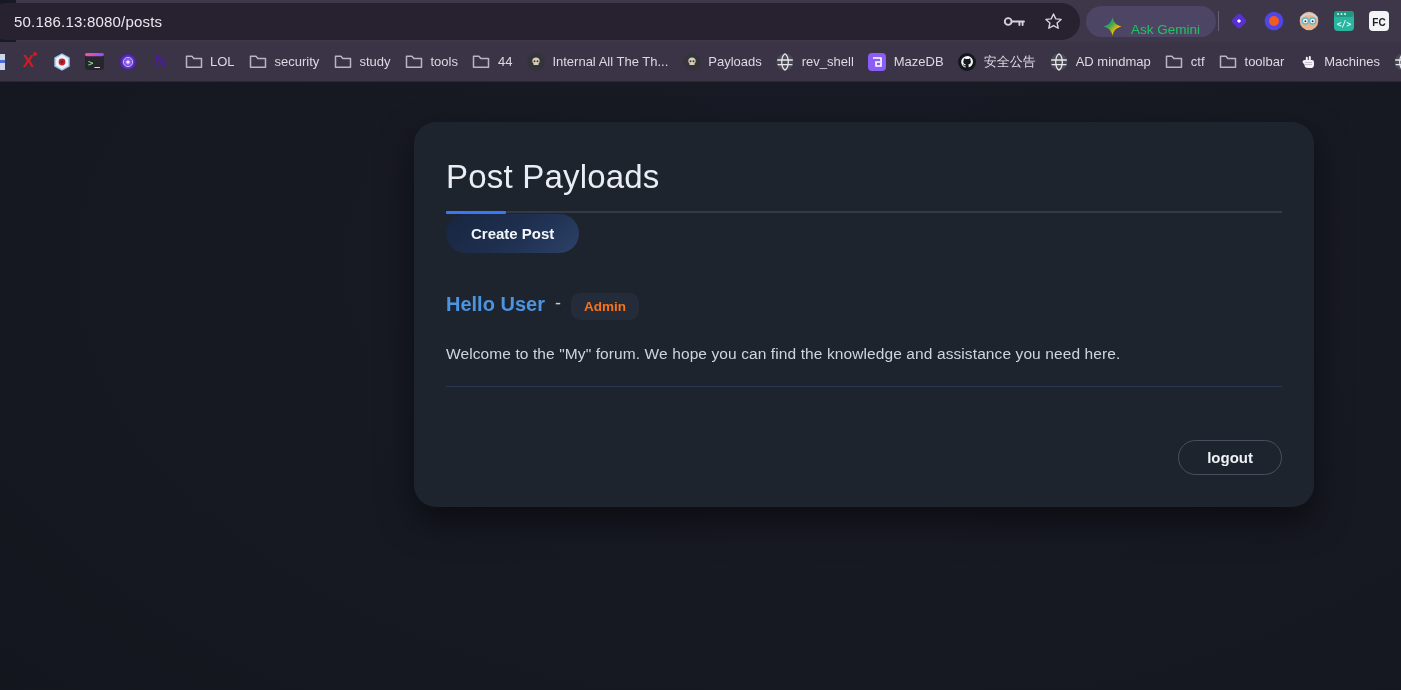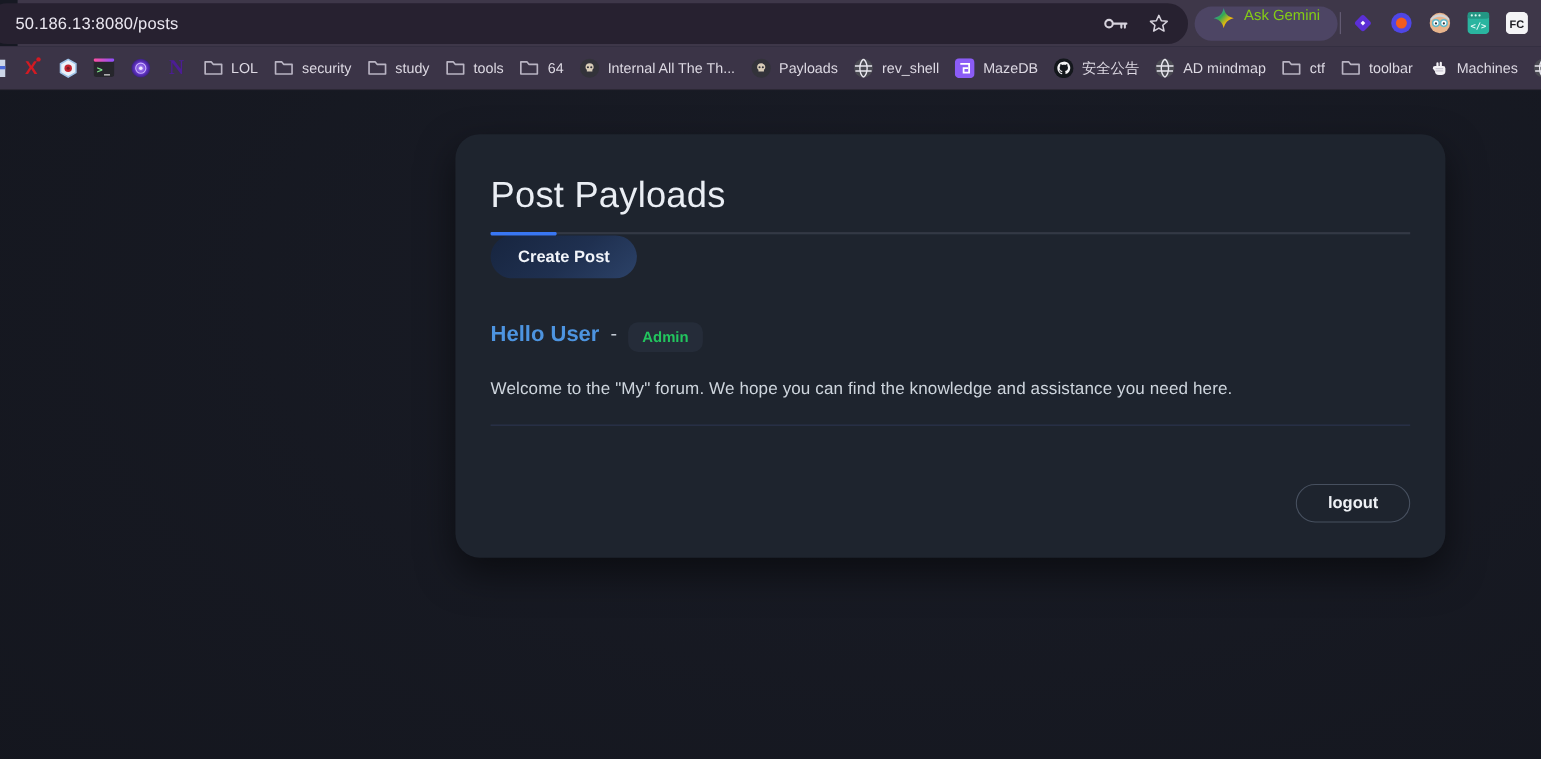--- a/index.html
+++ b/index.html
@@ -9,22 +9,22 @@
   .browser { position:relative; width:1401px; height:690px; overflow:hidden; background:#171923; }
 
   
   .toolbar { position:absolute; top:0; left:16px; width:100%; height:42px; background:#3e3749; }
   .omnibox { position:absolute; left:-28px; top:3px; width:1092px; height:37px;
              background:#272130; border-radius:19px; display:flex; align-items:center;
              padding:0 16px 0 26px; }
   .url-text { color:#eae7f0; font-size:15px; letter-spacing:.2px; white-space:nowrap; }
   .omni-icons { margin-left:auto; display:flex; align-items:center; gap:17px; }
   .gemini-pill { position:absolute; left:1070px; top:6px; height:31px; border:none;
-                 border-radius:16px; background:#4d4564; color:#84cc16; font-size:13.5px;
-                 display:flex; align-items:flex-start; gap:8px; padding:0 16px; cursor:pointer;
+                 border-radius:16px; background:#4d4564; color:#22c55e; font-size:13.5px;
+                 display:flex; align-items:flex-end; gap:8px; padding:0 16px; cursor:pointer;
                  font-family:inherit; }
   .toolbar-sep { position:absolute; left:1202px; top:11px; width:1px; height:20px; background:#675f77; }
   .extensions { position:absolute; left:1213px; top:5px; height:32px; display:flex; align-items:center; gap:15px; }
   .ext-ic { display:flex; align-items:center; justify-content:center; width:20px; height:20px; cursor:pointer; flex:0 0 auto; }
   .ext-ic.cut { width:8px; overflow:hidden; }
 
   
   .bookmarks-bar { position:absolute; top:42px; left:0; width:100%; height:40px; background:#3b3447;
                    display:flex; align-items:center; gap:14px; overflow:hidden;
                    border-bottom:1px solid #2c2734; }
@@ -46,21 +46,21 @@
   .title-rule { position:relative; margin-top:15px; height:3px; }
   .title-rule .grey { position:absolute; left:0; right:0; top:0; height:2px; background:#333945; }
   .title-rule .blue { position:absolute; left:0; top:0; width:60px; height:3px; background:#3977f3; border-radius:1px; }
   .create-post { display:inline-block; border:none; cursor:pointer;
                  padding:11px 25px; border-radius:21px; color:#f2f5fa; font-weight:700;
                  font-size:15px; font-family:inherit;
                  background:linear-gradient(140deg,#17253f 0%,#1f3050 55%,#2c4268 100%); }
   .post-head { margin-top:40px; display:flex; align-items:flex-start; gap:10px; }
   .author { color:#4d94e0; font-size:20px; font-weight:700; text-decoration:none; cursor:pointer; }
   .dash { color:#c3cad4; font-size:18px; }
-  .badge { background:#252c39; color:#22c55e; font-weight:700; font-size:13.5px;
+  .badge { background:#252c39; color:#f97316; font-weight:700; font-size:13.5px;
            padding:6px 13px; border-radius:9px; }
   .post-body { margin-top:25px; color:#ced5dd; font-size:15.5px; letter-spacing:.1px; }
   .post-divider { margin-top:23px; border-top:1px solid #2c3650; }
   .logout { position:absolute; right:32px; bottom:32px; padding:8px 28px; cursor:pointer;
             border-radius:18px; background:transparent; border:1px solid #47505f;
             color:#eef1f5; font-weight:700; font-size:15px; font-family:Liberation Sans, sans-serif; }
 </style>
 </head>
 <body>
 
@@ -241,21 +241,21 @@
           </svg>
         </span>
         <span class="bm-label">tools</span>
       </div>
       <div class="bm">
         <span class="bm-ic">
           <svg width="18" height="15" viewBox="0 0 20 17">
             <path d="M1.5 15 V2.5 h6.2 l2.1 2.6 h8.7 V15 z" fill="none" stroke="#b9b4c3" stroke-width="1.7" stroke-linejoin="round"></path>
           </svg>
         </span>
-        <span class="bm-label">64</span>
+        <span class="bm-label">44</span>
       </div>
       <div class="bm">
         <span class="bm-ic">
           <svg width="18" height="18">
             <circle cx="9" cy="9" r="8.7" fill="#33333a"></circle>
             <path d="M9 4.6c-2.3 0-3.7 1.5-3.7 3.4 0 1.2.5 2 1.2 2.5v1.5h5v-1.5c.7-.5 1.2-1.3 1.2-2.5 0-1.9-1.4-3.4-3.7-3.4z" fill="#d9cdb8"></path>
             <circle cx="7.5" cy="8.2" r="0.95" fill="#33333a"></circle>
             <circle cx="10.5" cy="8.2" r="0.95" fill="#33333a"></circle>
           </svg>
         </span>

